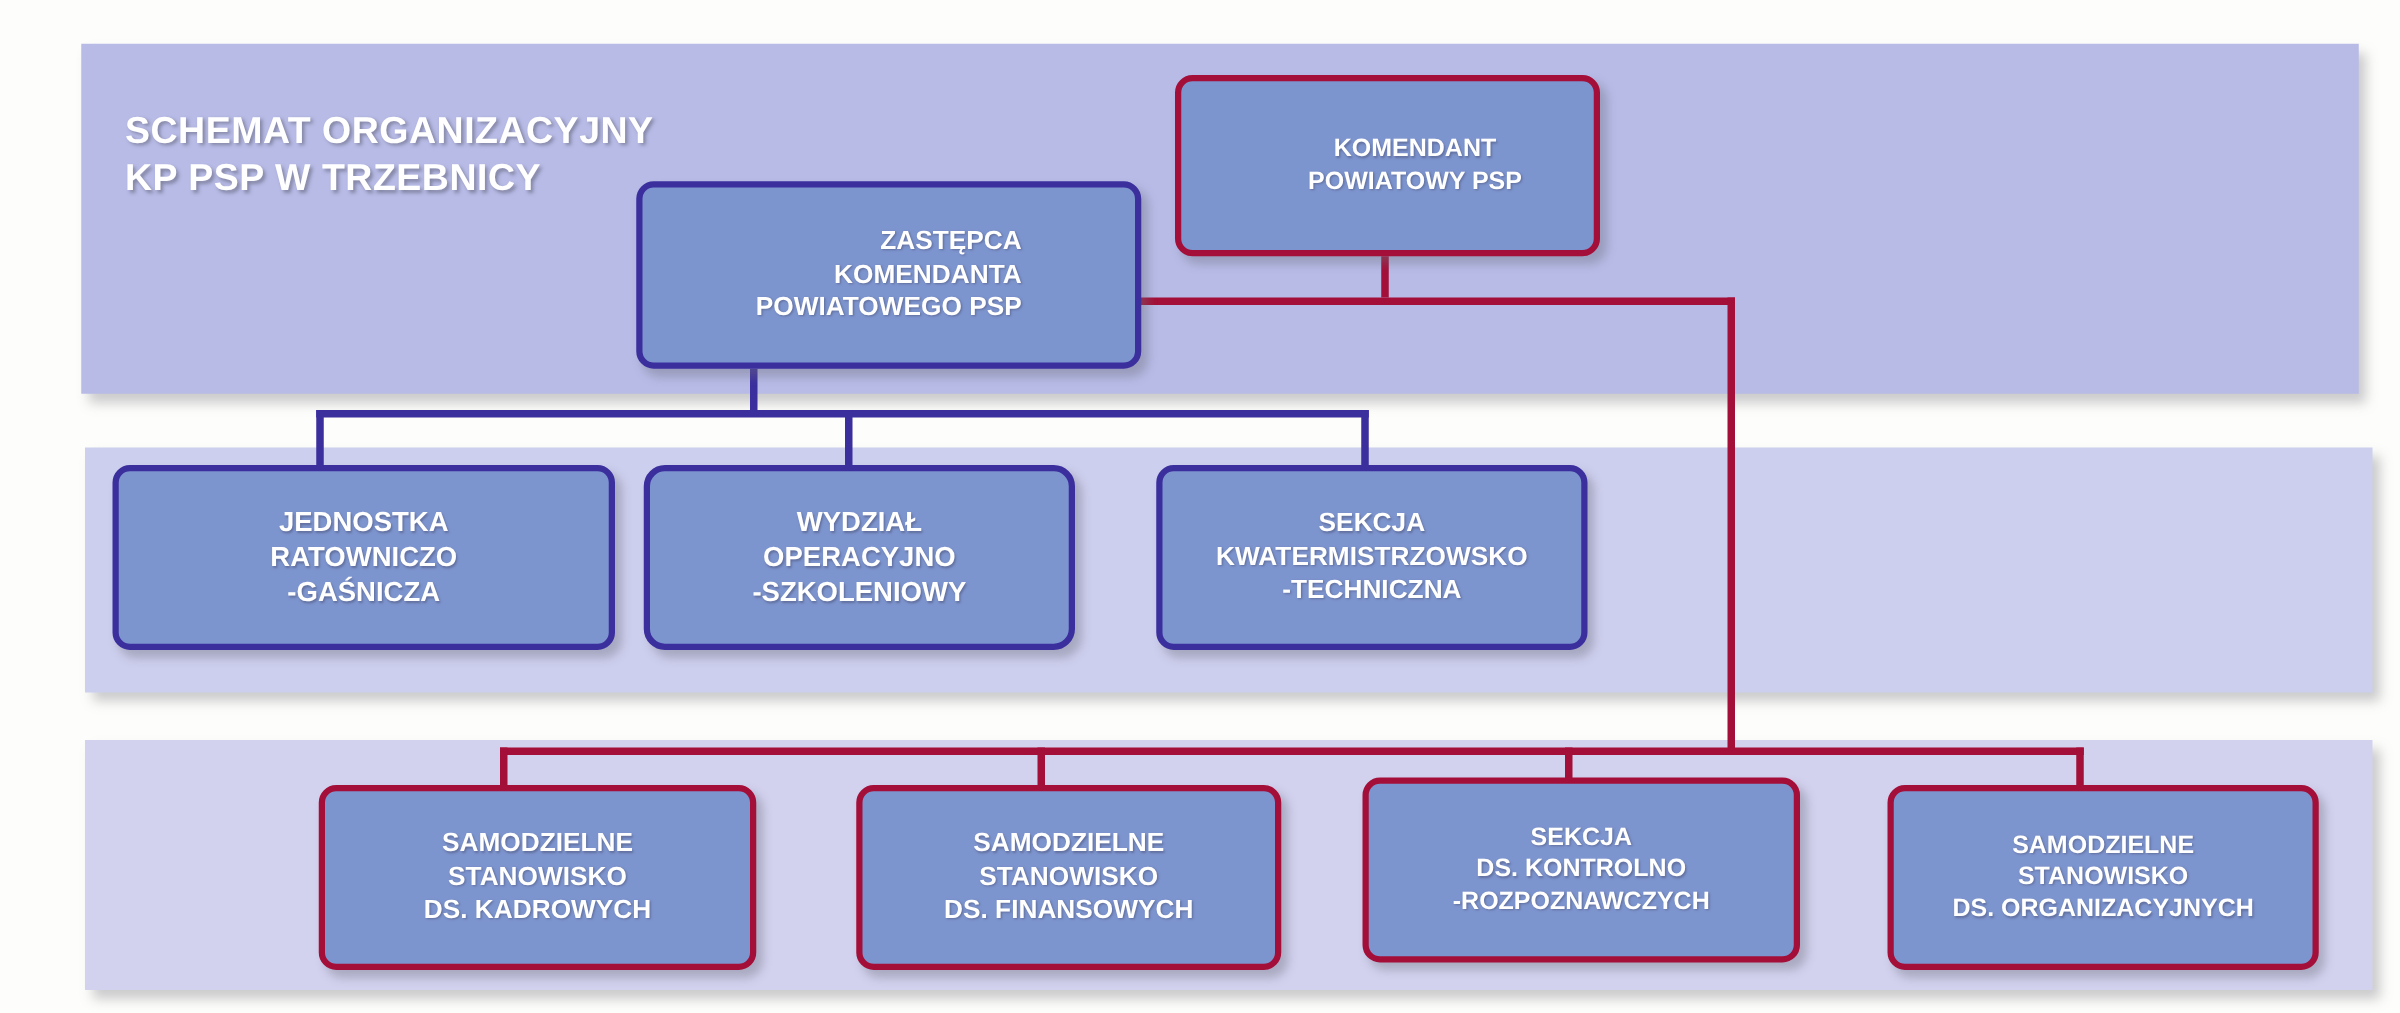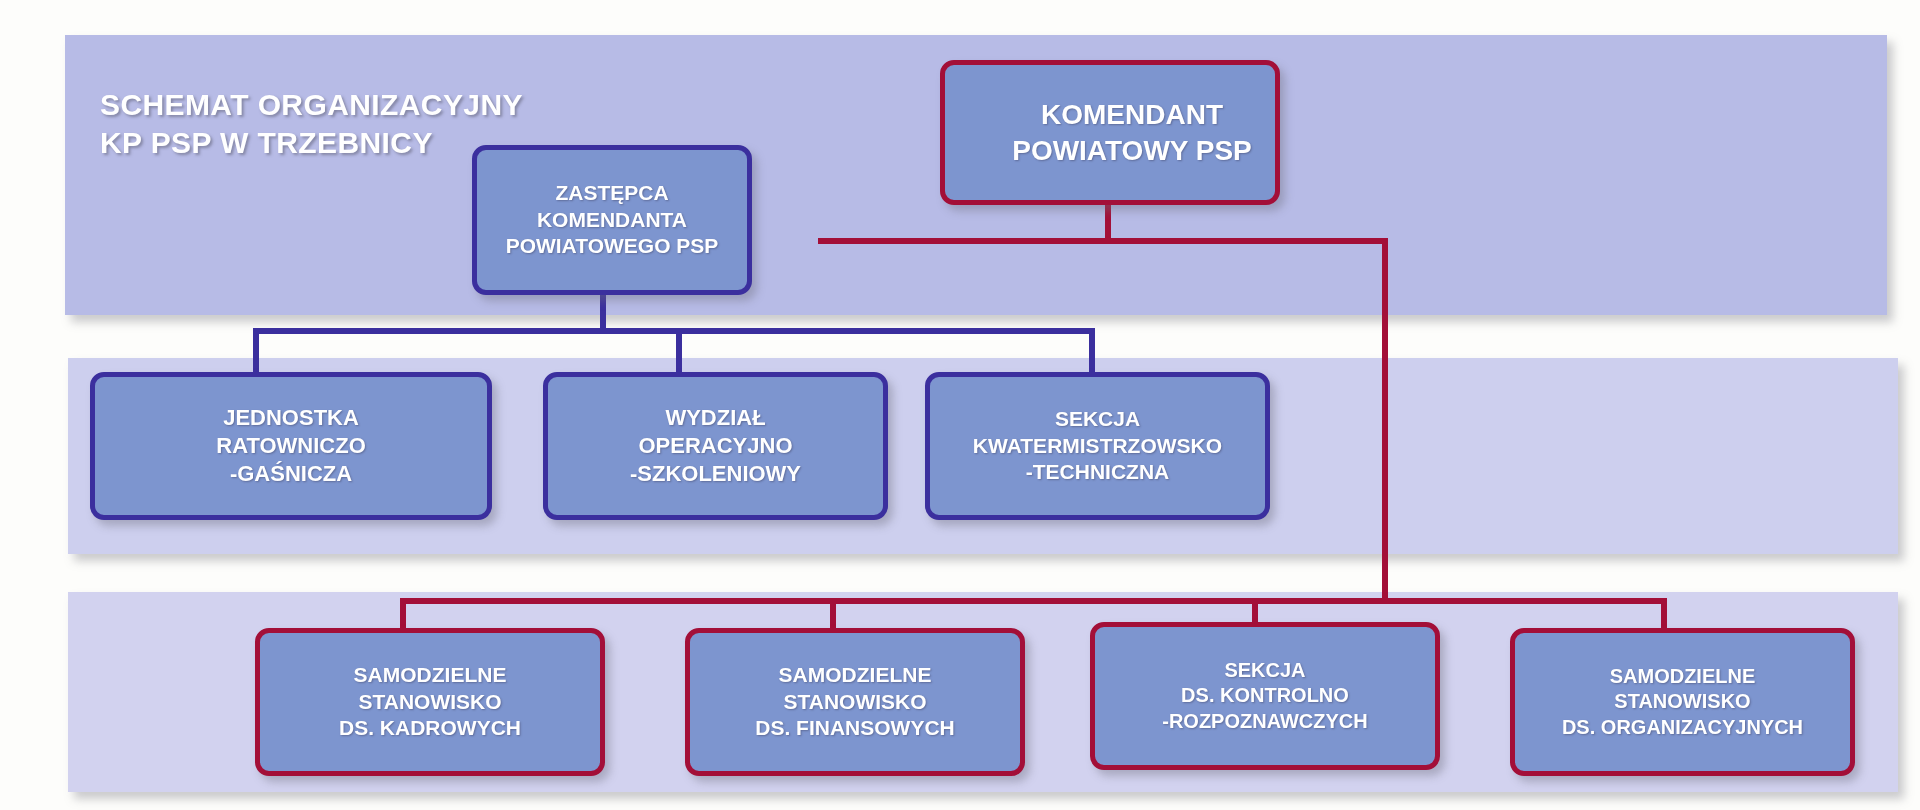--- a/index.html
+++ b/index.html
@@ -77,34 +77,36 @@
     z-index: 5;
     box-shadow: 5px 6px 8px rgba(110,110,125,0.40);
     text-shadow: 1px 1px 2px rgba(60,60,90,0.45);
   }
   .node.blue-border { border: 5px solid #3b2f9e; }
   .node.red-border  { border: 5px solid #a30f38; }
 
   
   #node-komendant {
     left: 940px; top: 60px; width: 340px; height: 145px;
-    font-size: 28px;
+    font-size: 20px;
     padding-left: 44px;
   }
   #node-zastepca {
-    left: 472px; top: 145px; width: 280px; height: 150px;
+    left: 509px; top: 145px; width: 404px; height: 150px;
     font-size: 21px;
+    text-align: right;
   }
   #node-jrg {
     left: 90px;  top: 372px; width: 402px; height: 148px;
     font-size: 22px;
   }
   #node-wydzial {
-    left: 543px; top: 372px; width: 345px; height: 148px;
+    left: 515px; top: 372px; width: 345px; height: 148px;
     font-size: 22px;
+    border-radius: 17px;
   }
   #node-sekcja-kw {
     left: 925px; top: 372px; width: 345px; height: 148px;
     font-size: 21px;
   }
   #node-kadry {
     left: 255px;  top: 628px; width: 350px; height: 148px;
     font-size: 21px;
   }
   #node-finanse {

